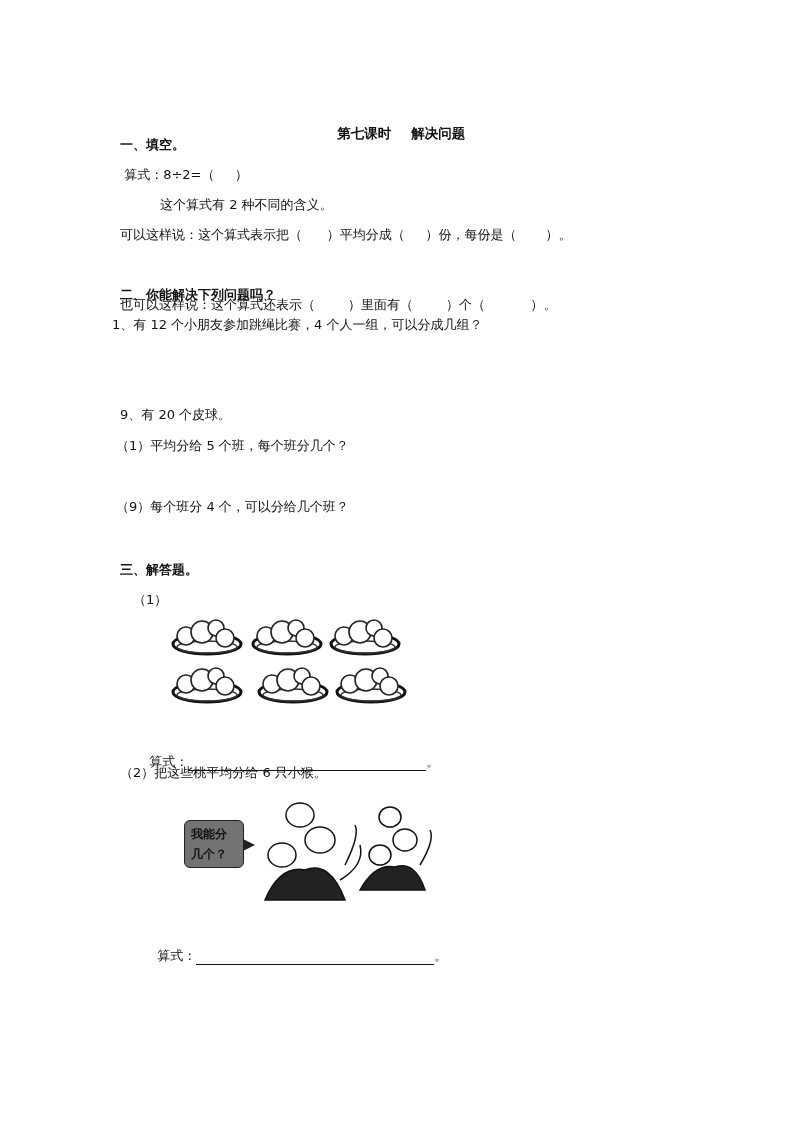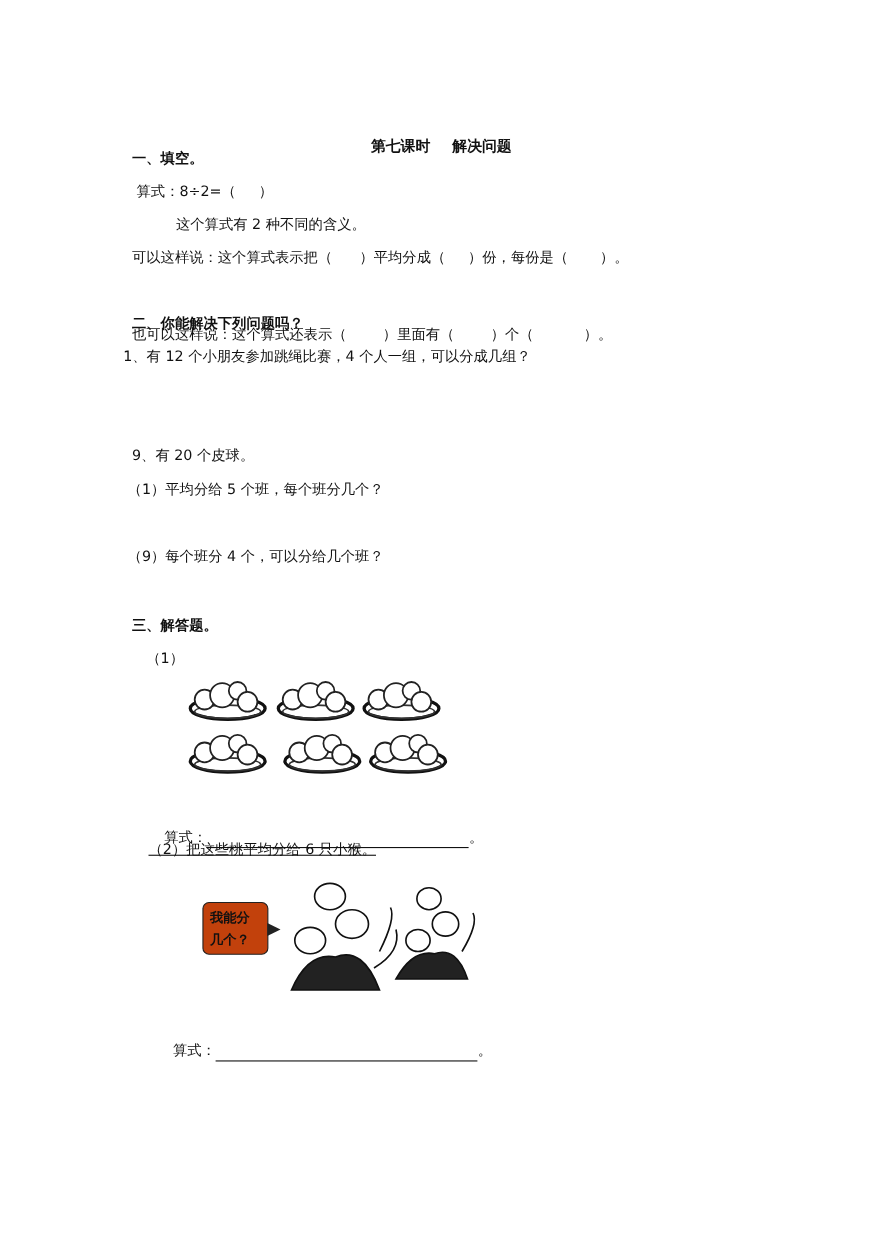--- a/index.html
+++ b/index.html
@@ -7,21 +7,21 @@
          font-family: "DejaVu Sans", "Liberation Sans", sans-serif; color: #111; font-size: 13px; }
   .line { position: absolute; white-space: pre; line-height: 18px; }
   .bold { font-weight: bold; }
   .title { left: 0; width: 793px; text-align: center; top: 106px; font-weight: bold; font-size: 13.5px; }
   .title span + span { margin-left: 20px; }
   .answer-line { display: inline-block; vertical-align: bottom; border-bottom: 1px solid #111; height: 14px; }
   .plates { position: absolute; left: 170px; top: 616px; width: 240px; height: 92px; }
   .monkeys { position: absolute; left: 180px; top: 795px; width: 260px; height: 115px; }
   .bubble { position: absolute; left: 4px; top: 25px; width: 60px; height: 48px; border: 1.5px solid #222;
             border-radius: 6px; font-size: 12px; line-height: 20px; padding: 3px 0 0 6px; box-sizing: border-box;
-            font-family: "DejaVu Serif", serif; font-weight: bold; background: #c2410c; }
+            font-family: "DejaVu Serif", serif; font-weight: bold; background: #737373; }
   .bubble::after { content: ""; position: absolute; right: -12px; top: 18px; border-left: 12px solid #222;
             border-top: 6px solid transparent; border-bottom: 6px solid transparent; }
 </style>
 </head>
 <body>
 
 <div class="line title">
   <span>第七课时</span><span>解决问题</span>
 </div>
 
@@ -56,21 +56,21 @@
   <use href="#plate" x="160" y="2"></use>
   <use href="#plate" x="2" y="50"></use>
   <use href="#plate" x="88" y="50"></use>
   <use href="#plate" x="166" y="50"></use>
 </svg>
 
 <div class="line" style="left:141px;top:735px;">
   <span>算式：</span><span class="answer-line" style="width:238px;"></span><span>。</span>
 </div>
 
-<div class="line" style="left:135px;top:764px;text-decoration:underline;">（2）把这些桃平均分给 6 只小猴。</div>
+<div class="line" style="left:120px;top:764px;">（2）把这些桃平均分给 6 只小猴。</div>
 
 <div class="monkeys">
   <div class="bubble">
     <div>我能分</div>
     <div>几个？</div>
   </div>
   <svg style="position:absolute;left:80px;top:0;" width="180" height="112" viewBox="0 0 180 112">
     <g stroke="#111" stroke-width="1.5" fill="#fff">
       <ellipse cx="40" cy="20" rx="14" ry="12"></ellipse>
       <ellipse cx="60" cy="45" rx="15" ry="13"></ellipse>

